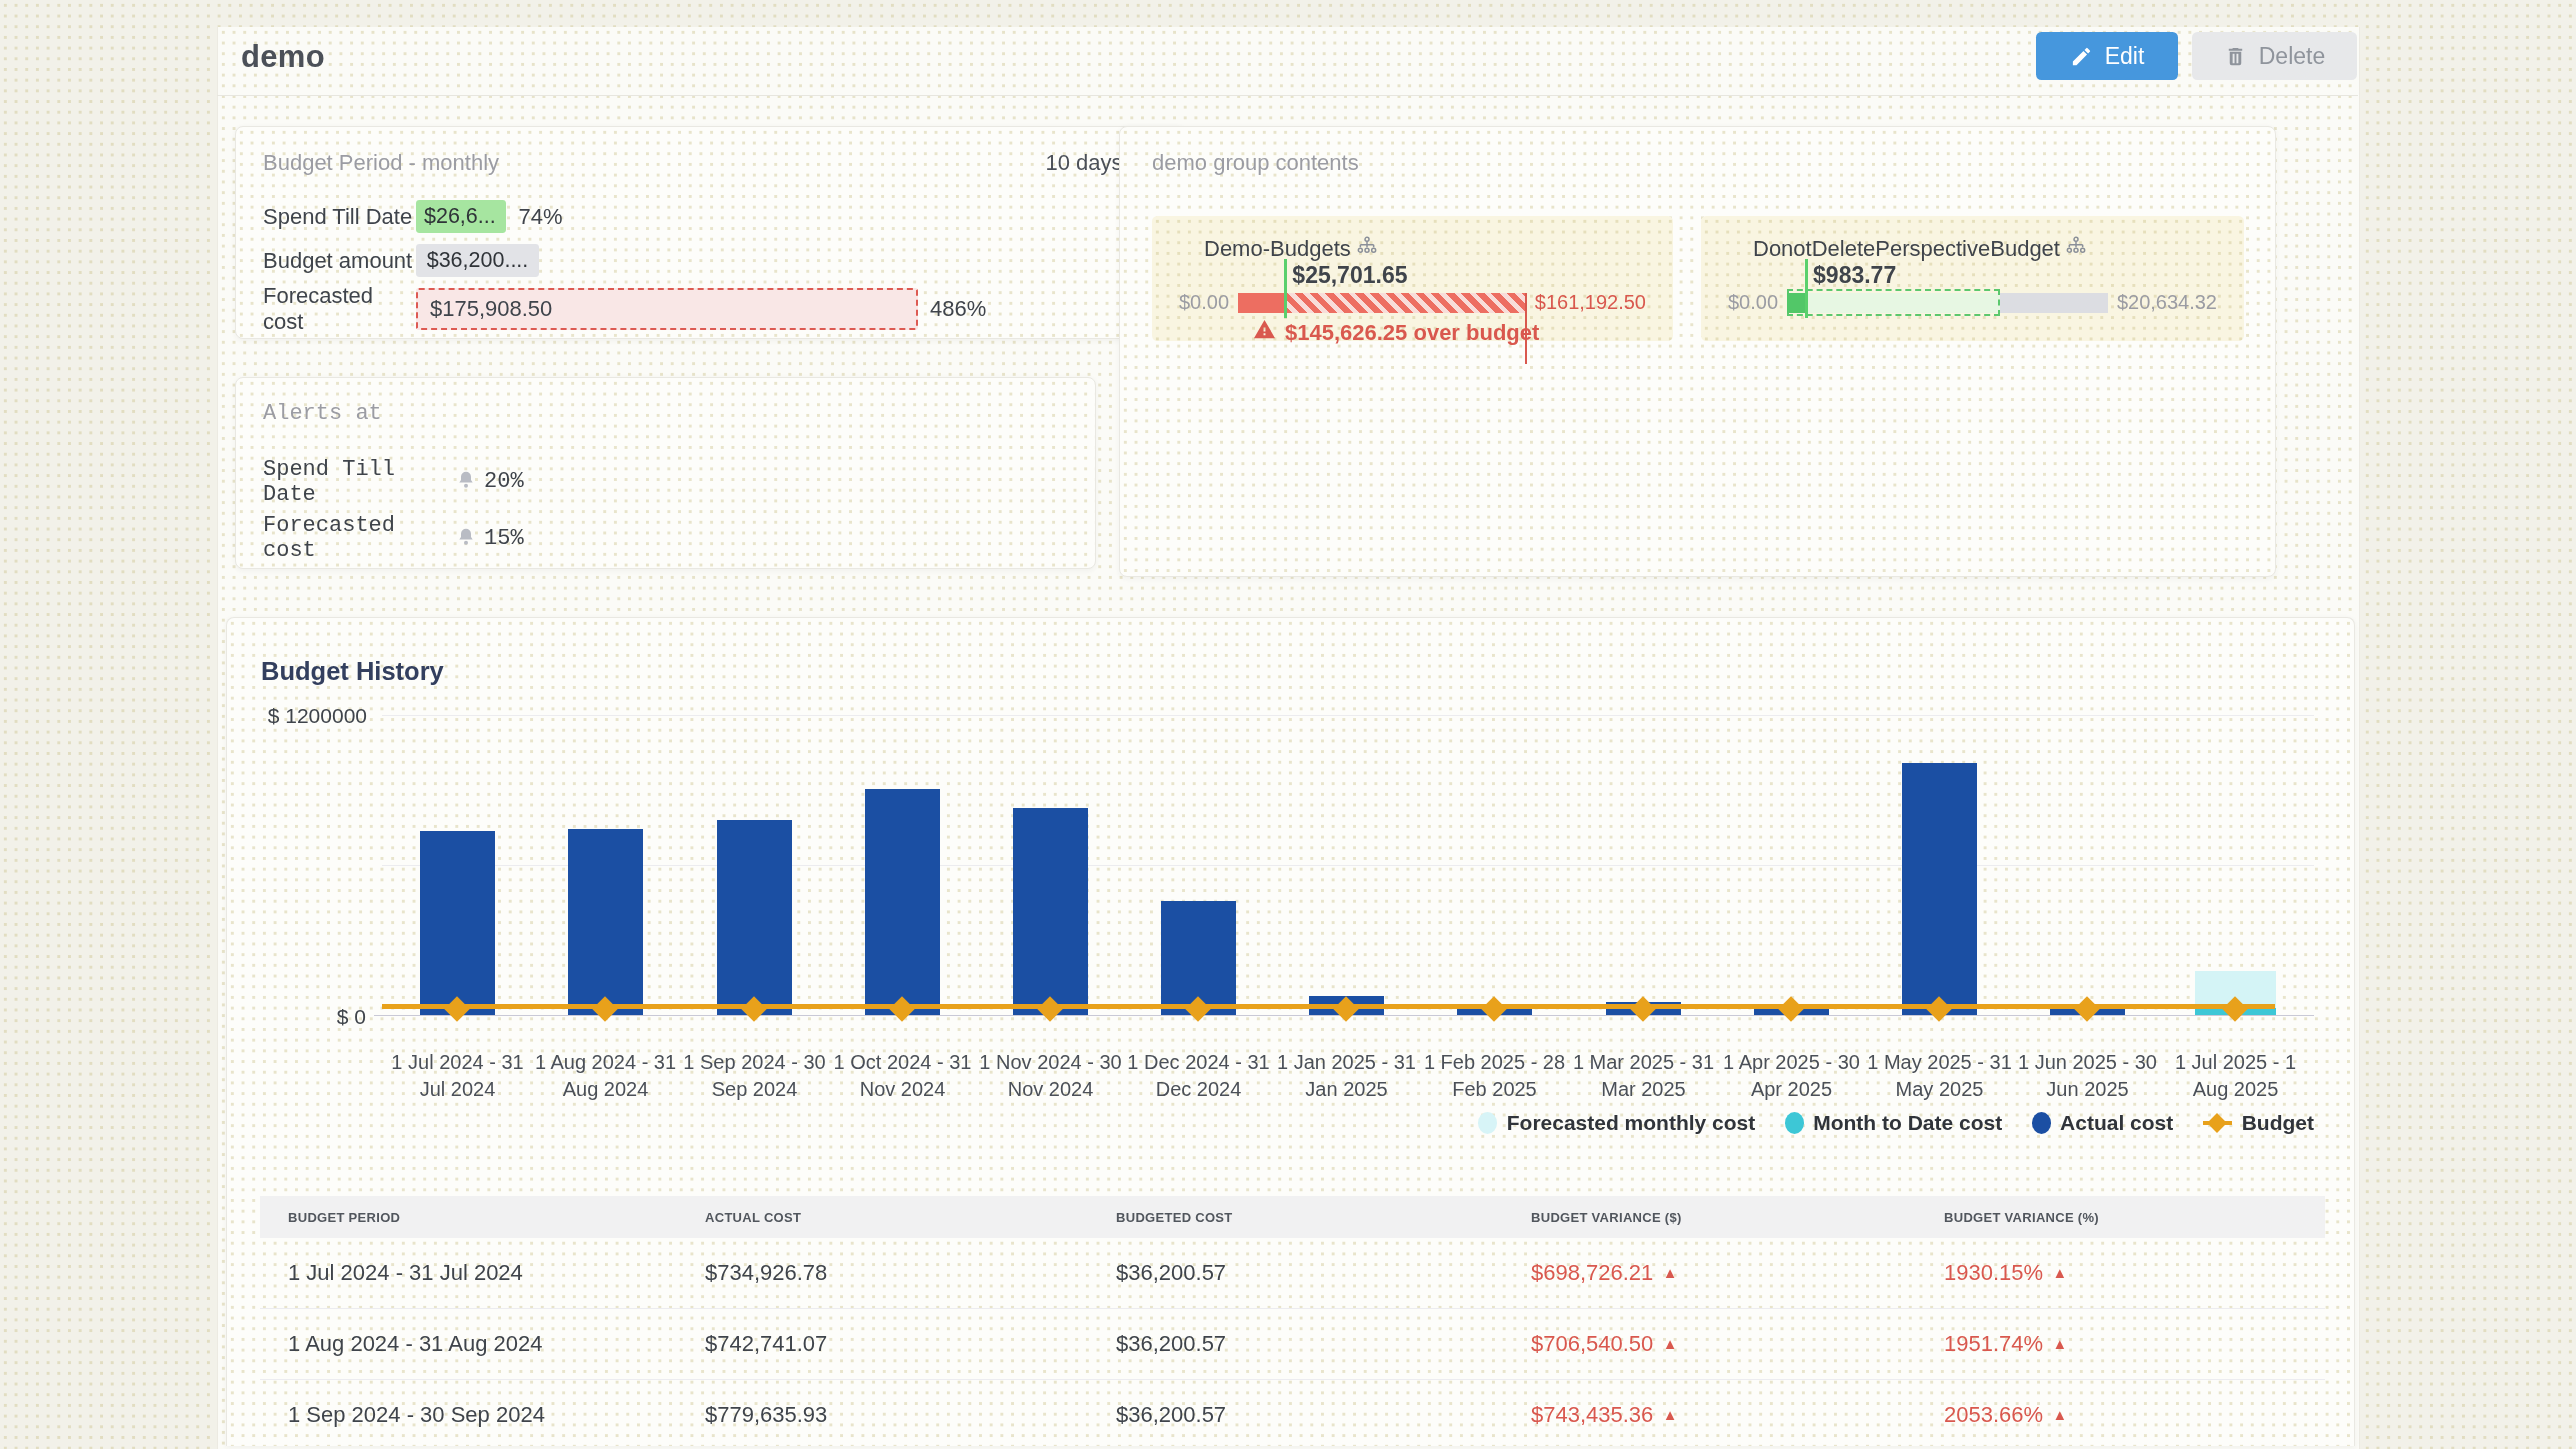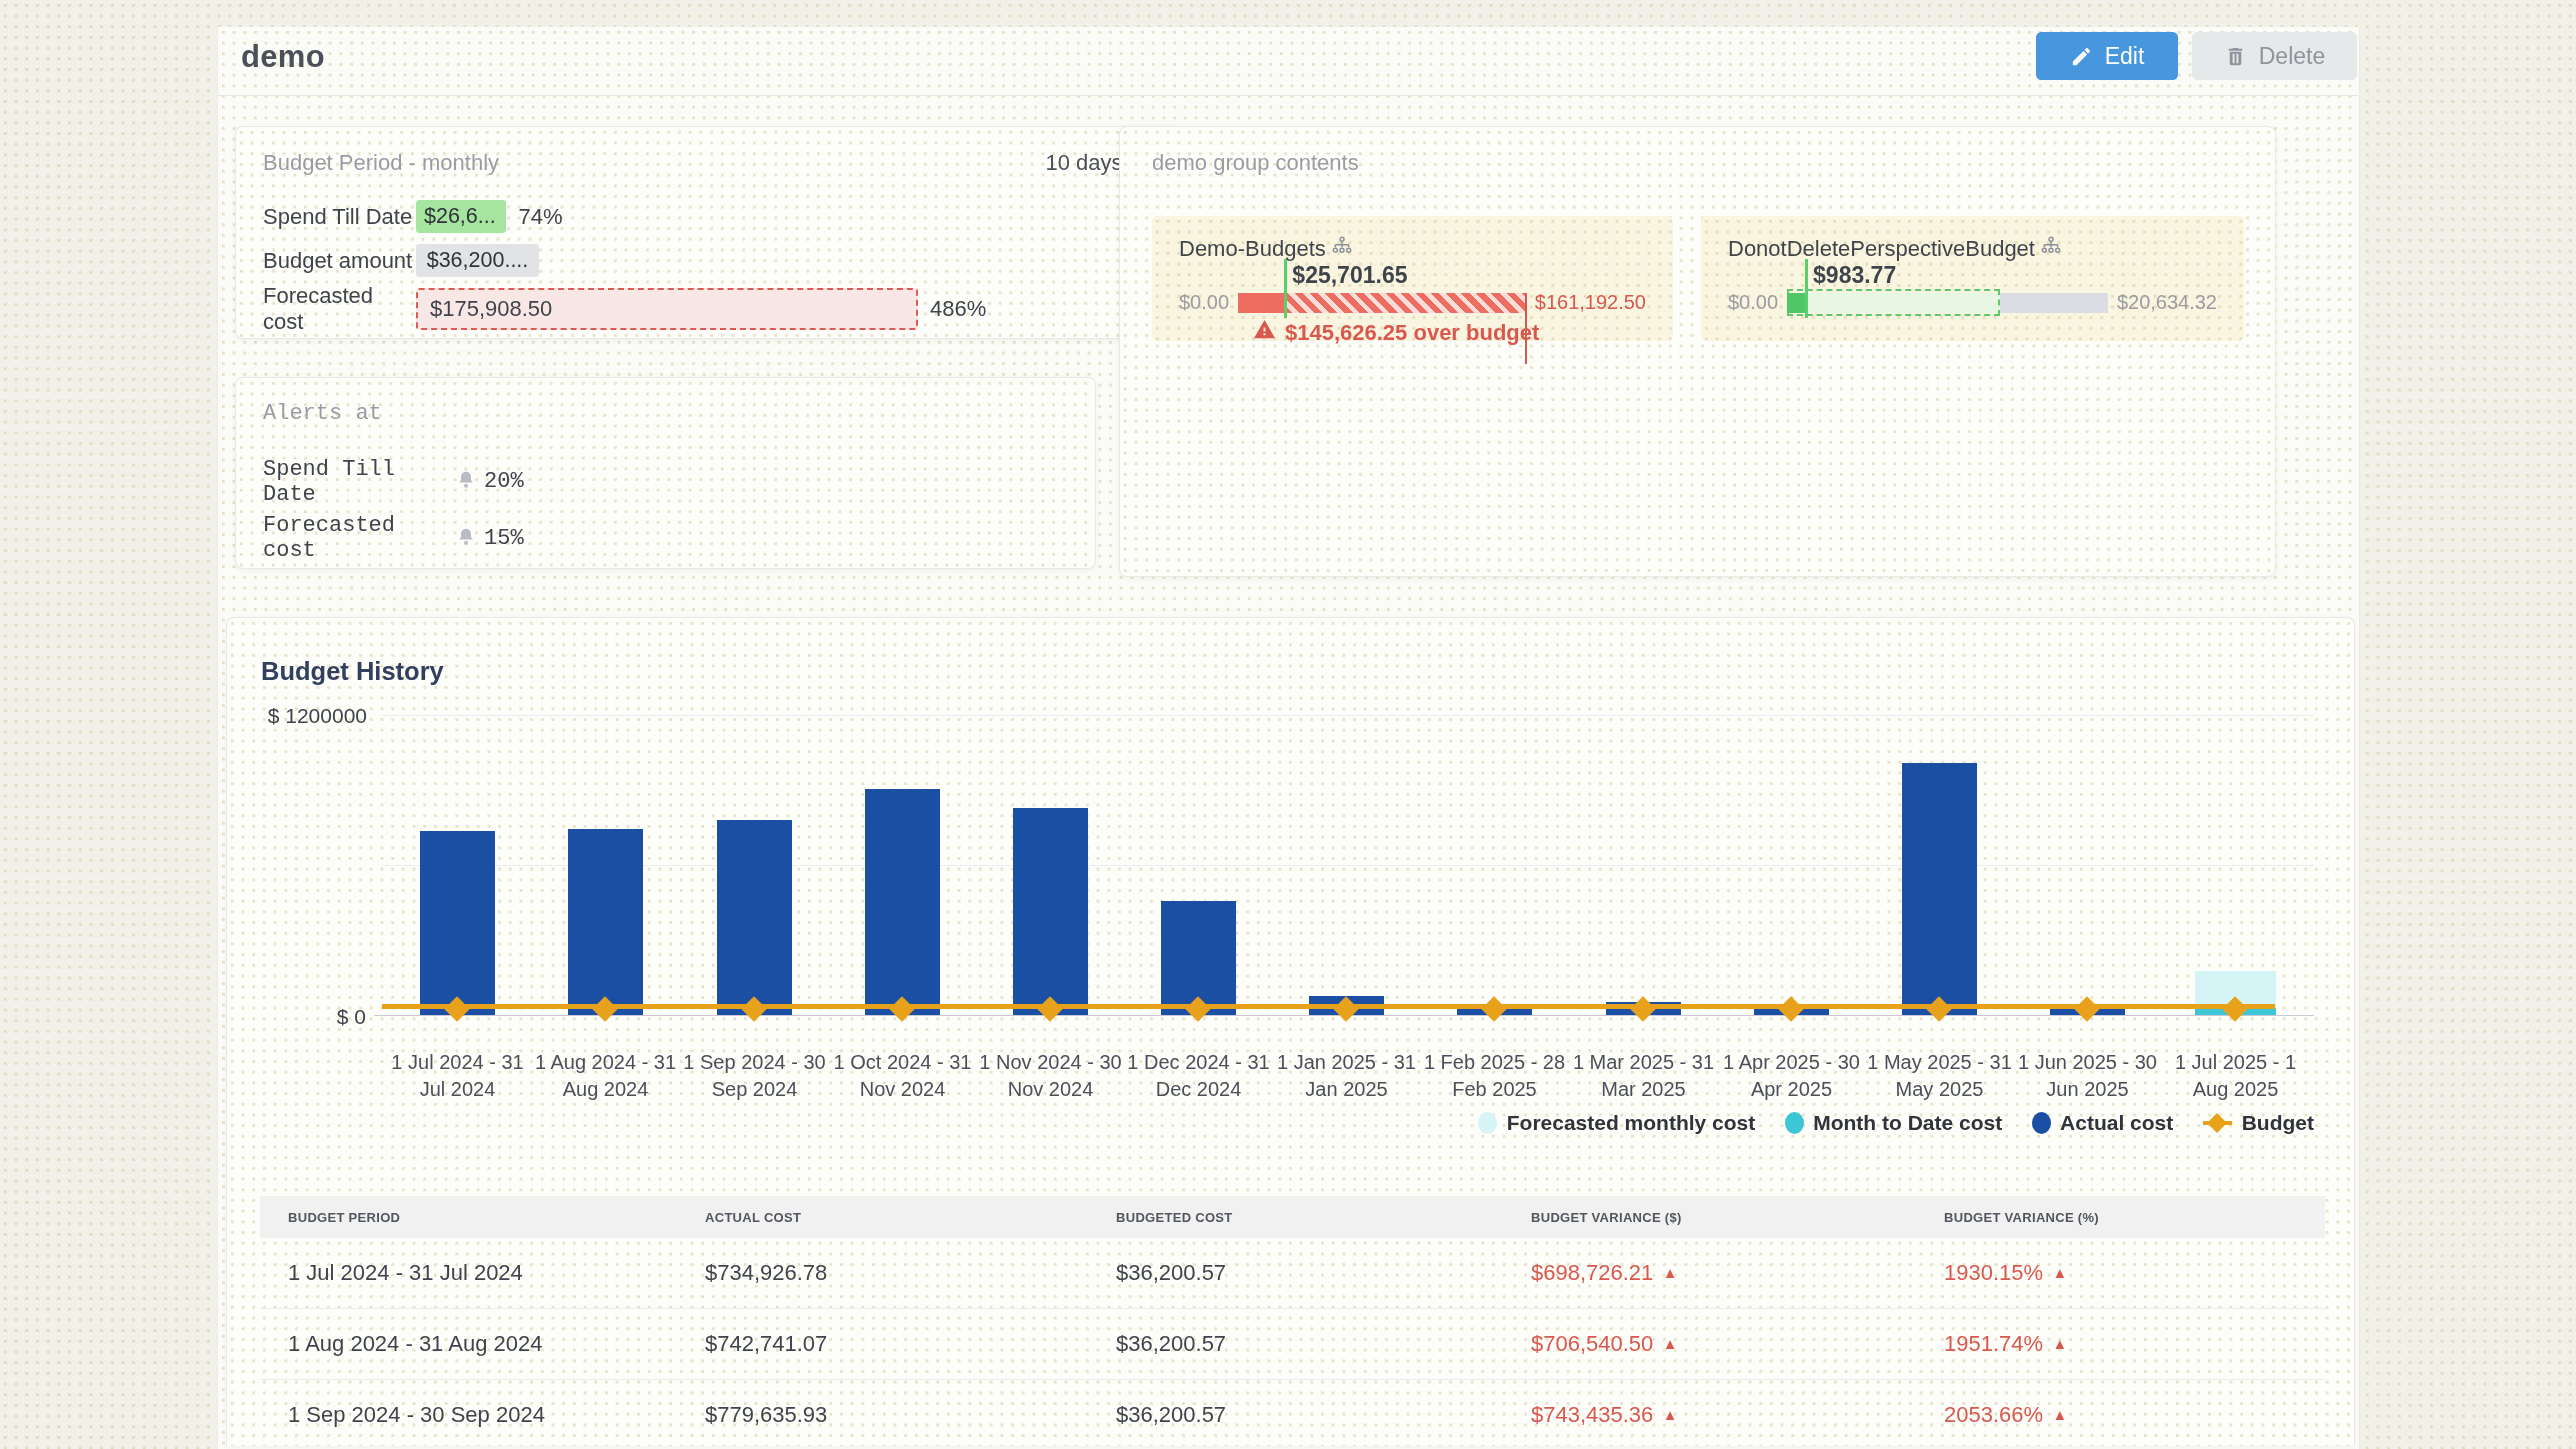--- a/index.html
+++ b/index.html
@@ -70,21 +70,21 @@
   .al-val{font-size:22px;color:#3f444b;margin-left:8px;}
 
   
   .group-panel{left:1119px;top:126px;width:1157px;height:451px;padding:23px 0 0 32px;}
   .mini-card{
     position:absolute;top:89px;height:125px;border-radius:5.4px;
     background-color:#f9f5e1;box-sizing:border-box;padding:20px 27px;
   }
   .mini-a{left:32px;width:521px;}
   .mini-b{left:581px;width:543px;}
-  .mini-title{display:flex;align-items:center;gap:6px;font-size:22px;color:#3f444b;}
+  .mini-title{display:flex;align-items:center;gap:6px;font-size:22px;color:#3f444b;margin-left:25px;}
   .mini-row{position:absolute;left:27px;right:27px;top:75px;display:flex;align-items:center;gap:9.4px;}
   .mini-min{font-size:20px;color:#9b9ca3;white-space:nowrap;}
   .mini-max-red{font-size:20px;color:#d9584e;white-space:nowrap;}
   .mini-max-gray{font-size:20px;color:#9b9ca3;white-space:nowrap;}
   .mini-bar{position:relative;flex:1;height:20px;}
   .seg{position:absolute;top:0;bottom:0;}
   .seg-red-solid{left:0;width:16%;background:#ed6e61;}
   .seg-red-stripes{left:16%;right:0;
     background:repeating-linear-gradient(45deg,#ed6e61 0 6px,#f8ddd9 6px 10.7px);}
   .seg-track-gray{left:0;right:0;background:#dcdde2;}

